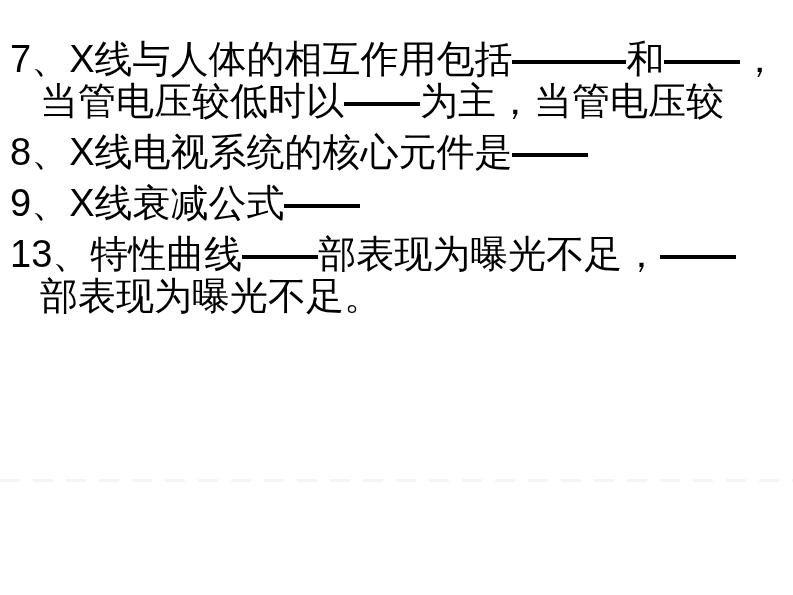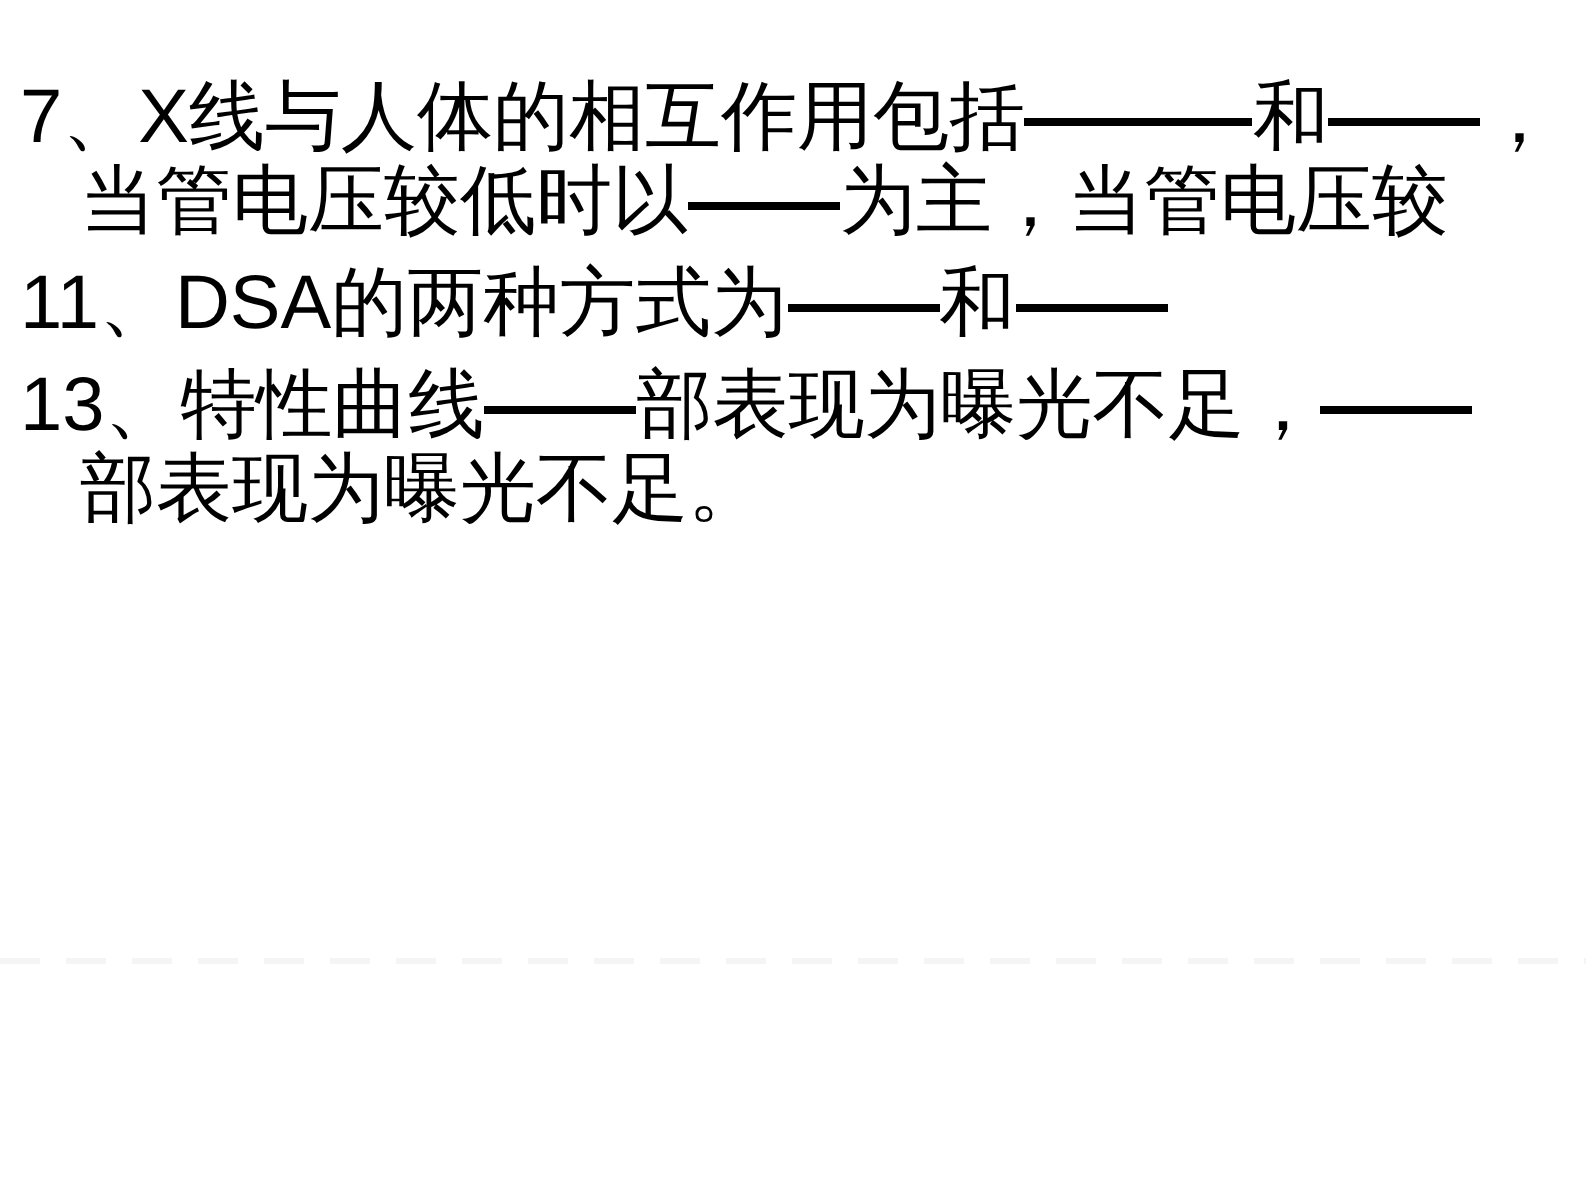--- a/index.html
+++ b/index.html
@@ -58,23 +58,26 @@
 </head>
 <body>
 
 <div class="slide">
   <div class="question-list" id="question-list">
       <div class="question">
         <div class="q-line">7、X线与人体的相互作用包括<span class="blank" style="width: 3em;"></span>和<span class="blank" style="width: 2em;"></span>，</div>
         <div class="q-line indent">当管电压较低时以<span class="blank" style="width: 2em;"></span>为主，当管电压较</div>
       </div>
       <div class="question">
+        <div class="q-line">8、X线电视系统的核心元件是<span class="blank" style="width: 2em;"></span></div>
       </div>
       <div class="question">
-        <div class="q-line">11、DSA的两种方式为<span class="blank" style="width: 2em;"></span>和<span class="blank" style="width: 2em;"></span></div>
+        <div class="q-line">9、X线衰减公式<span class="blank" style="width: 2em;"></span></div>
+      </div>
+      <div class="question">
       </div>
       <div class="question">
         <div class="q-line">13、特性曲线<span class="blank" style="width: 2em;"></span>部表现为曝光不足，<span class="blank" style="width: 2em;"></span></div>
         <div class="q-line indent">部表现为曝光不足。</div>
       </div>
     </div>
   <div class="bottom-artifact"></div>
 </div>
 
 </body></html>

